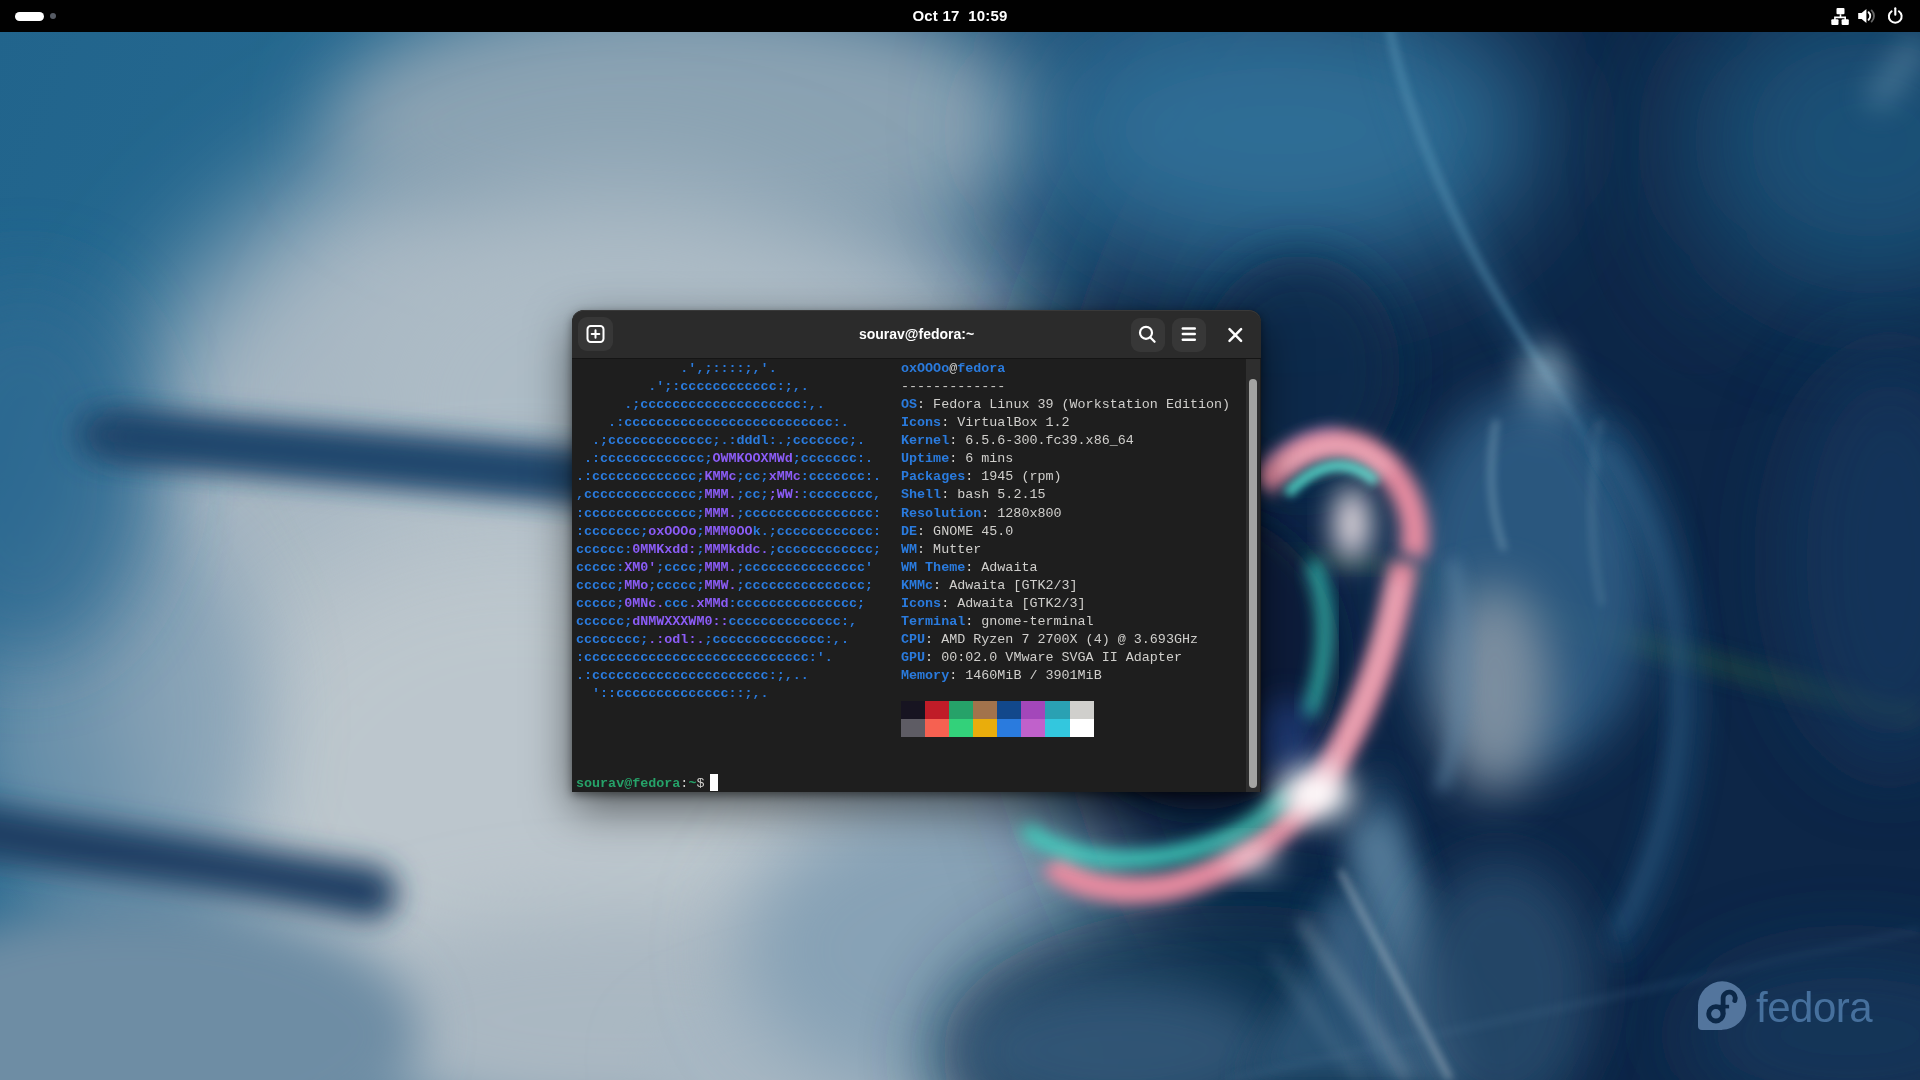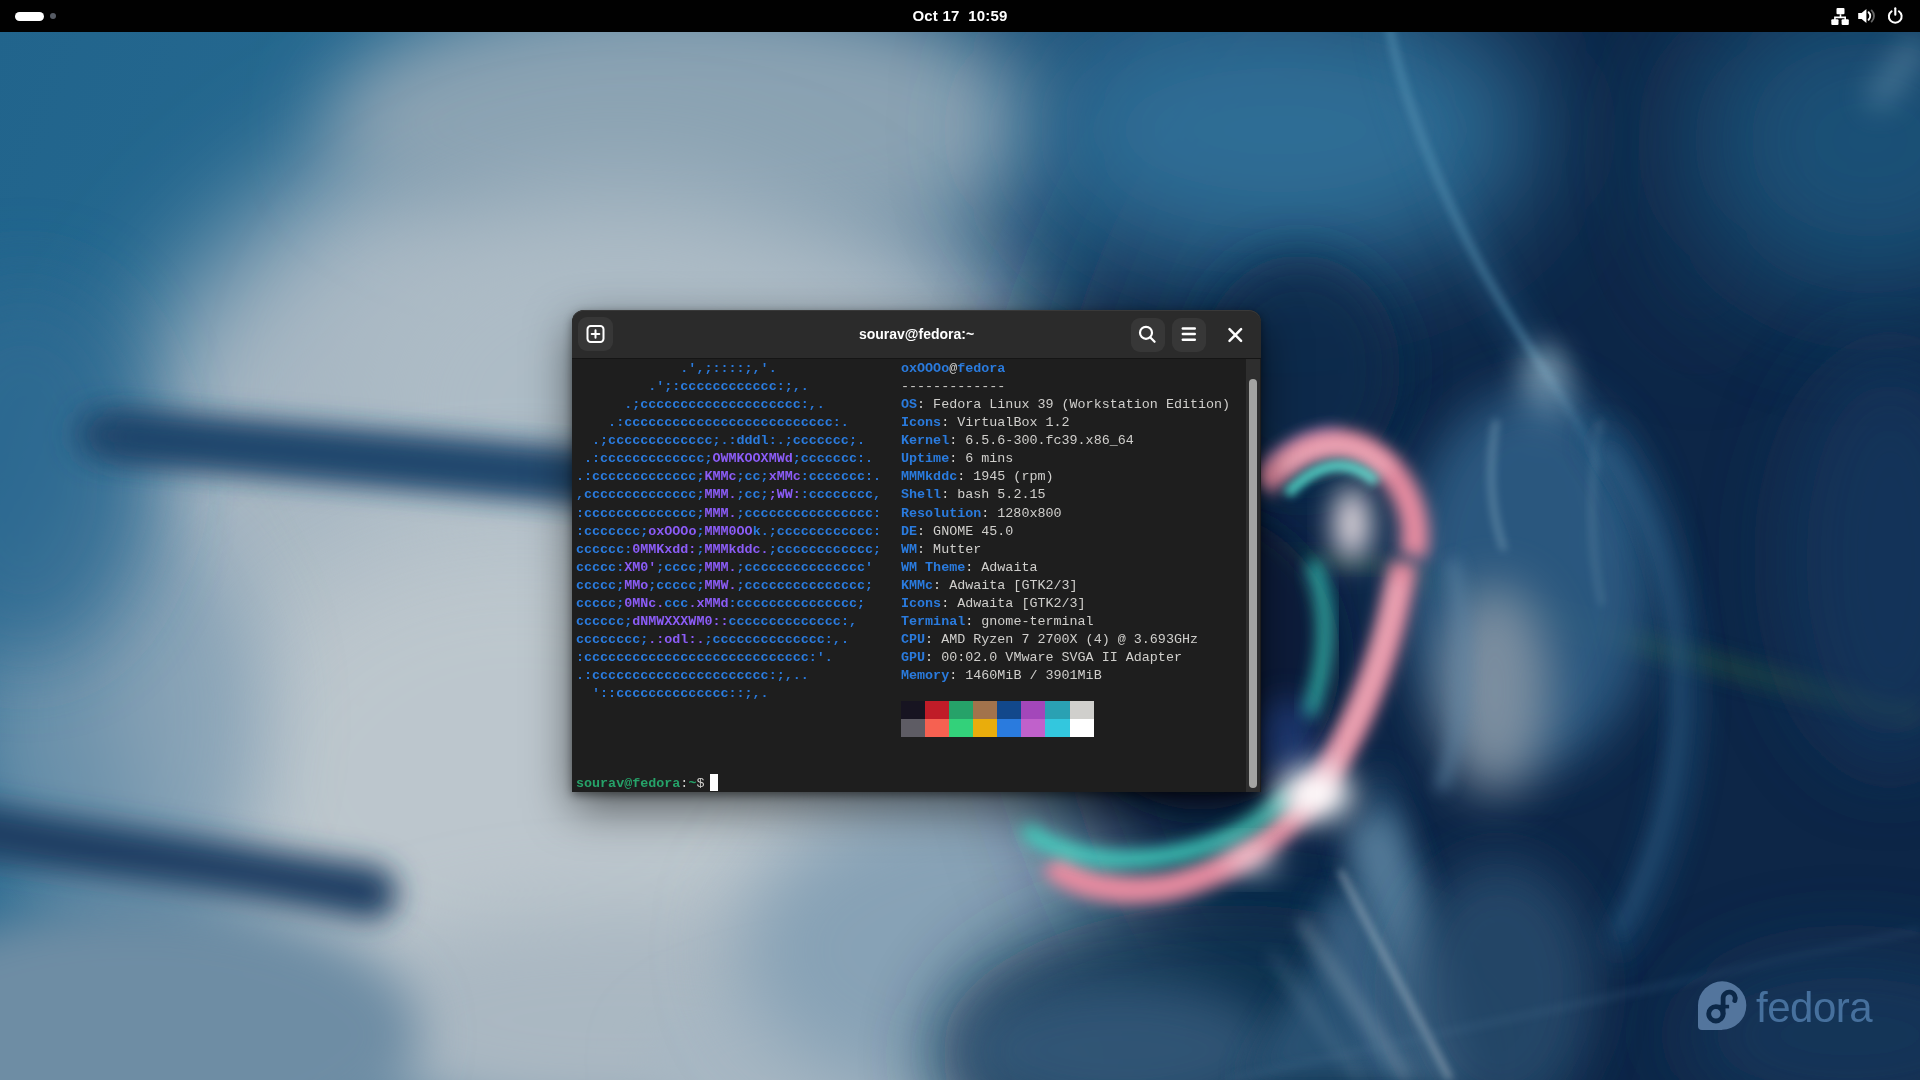--- a/index.html
+++ b/index.html
@@ -198,21 +198,21 @@
 cccccccc;<span class="wh">.:odl:.</span>;cccccccccccccc:,.
 :cccccccccccccccccccccccccccc:'.
 .:cccccccccccccccccccccc:;,..
   '::cccccccccccccc::;,.</pre>
   <pre class="t" id="info"><span class="bl">oxOOOo</span>@<span class="bl">fedora</span>
 -------------
 <span class="bl">OS</span>: Fedora Linux 39 (Workstation Edition)
 <span class="bl">Icons</span>: VirtualBox 1.2
 <span class="bl">Kernel</span>: 6.5.6-300.fc39.x86_64
 <span class="bl">Uptime</span>: 6 mins
-<span class="bl">MMMkddc</span>: 1945 (rpm)
+<span class="bl">Packages</span>: 1945 (rpm)
 <span class="bl">Shell</span>: bash 5.2.15
 <span class="bl">Resolution</span>: 1280x800
 <span class="bl">DE</span>: GNOME 45.0
 <span class="bl">WM</span>: Mutter
 <span class="bl">WM Theme</span>: Adwaita
 <span class="bl">KMMc</span>: Adwaita [GTK2/3]
 <span class="bl">Icons</span>: Adwaita [GTK2/3]
 <span class="bl">Terminal</span>: gnome-terminal
 <span class="bl">CPU</span>: AMD Ryzen 7 2700X (4) @ 3.693GHz
 <span class="bl">GPU</span>: 00:02.0 VMware SVGA II Adapter

